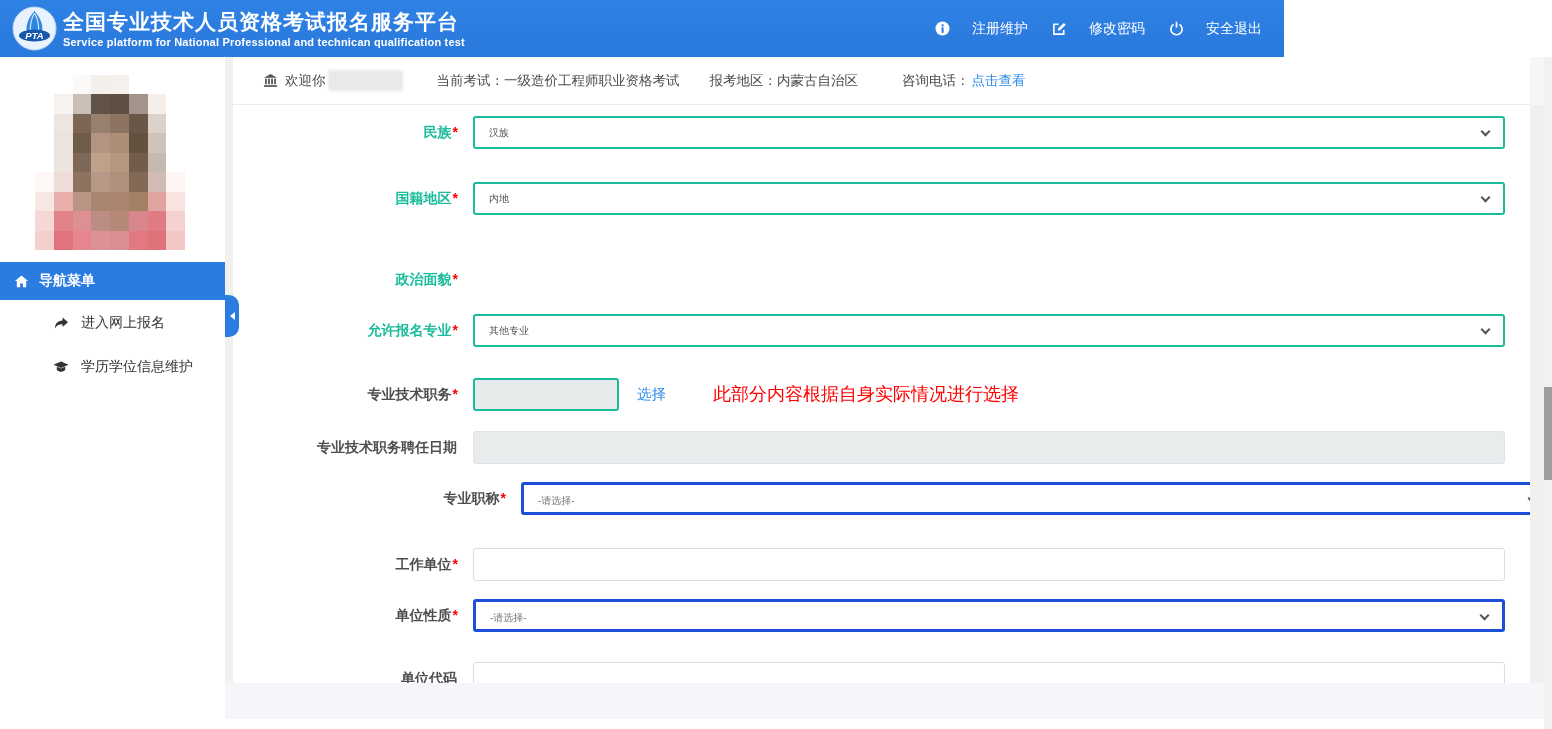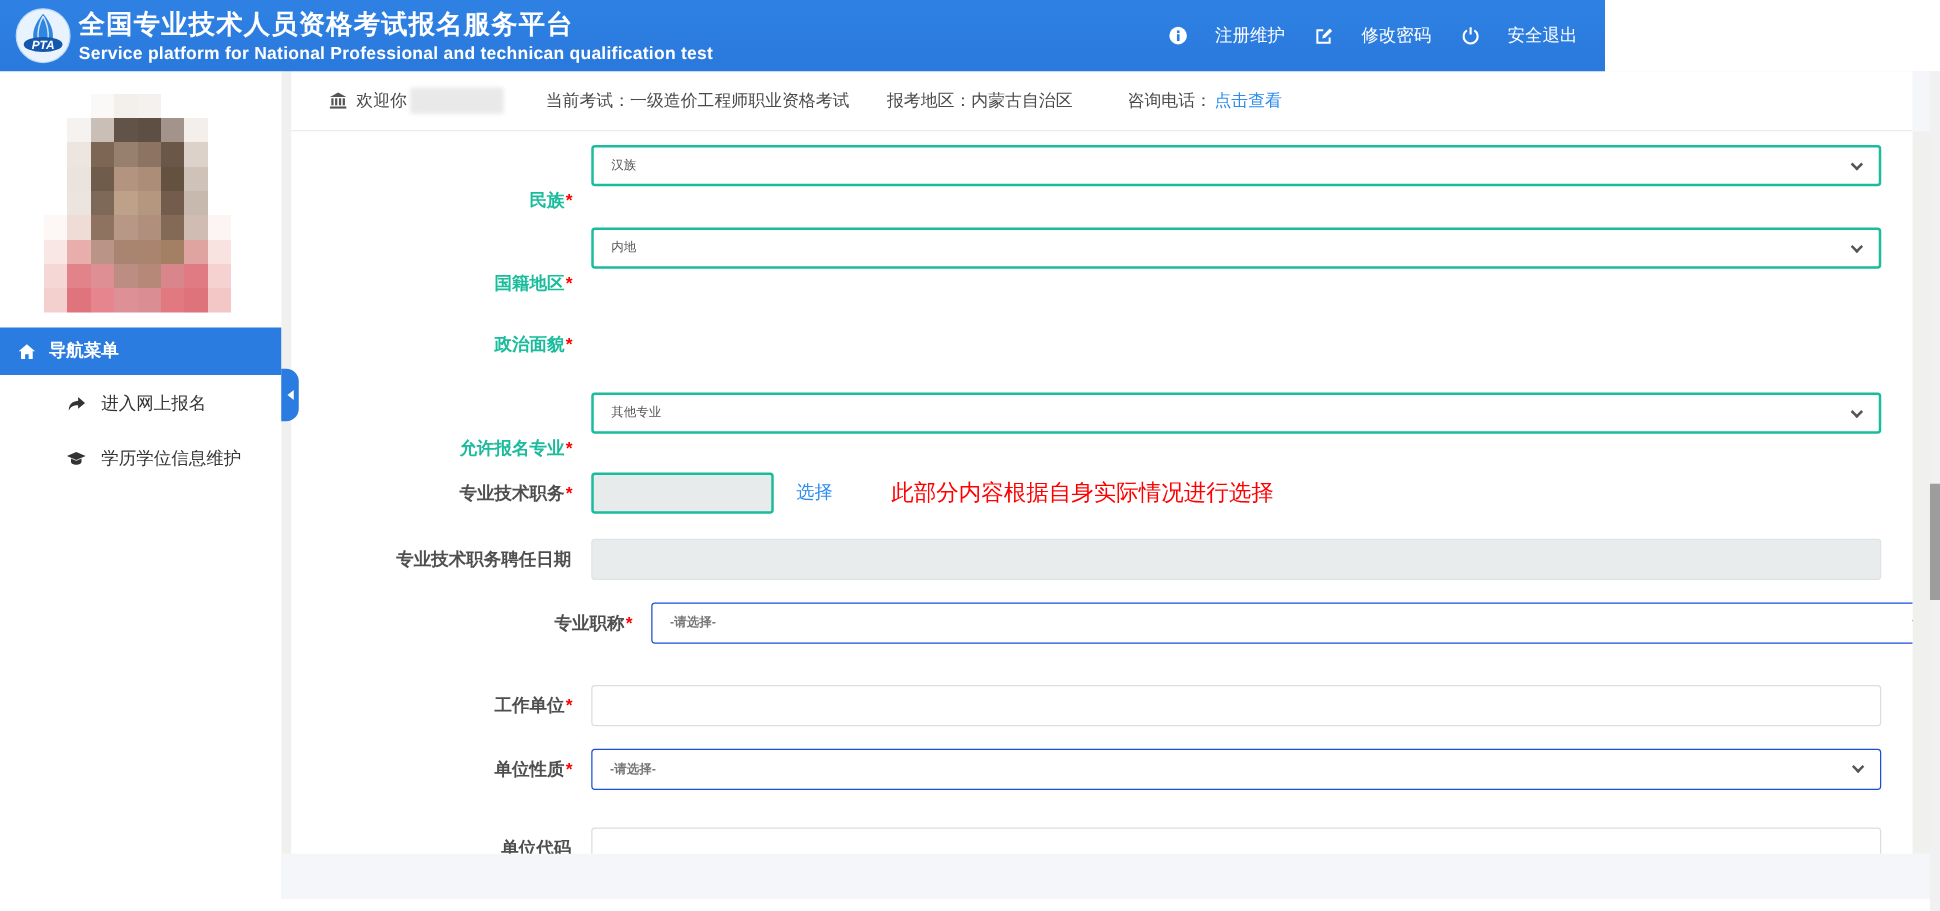--- a/index.html
+++ b/index.html
@@ -11,21 +11,21 @@
   .bg-right   { position:absolute; left:225px; top:57px; width:1327px; height:662px; background:#f0f0ef; }
   .bg-topright{ position:absolute; left:1530px; top:57px; width:22px; height:48px; background:#f4f6fa; }
   .bg-bottom  { position:absolute; left:225px; top:683px; width:1327px; height:36px; background:#f4f6f9; }
 
   
   .header { position:absolute; left:0; top:0; width:1284px; height:57px;
     background:linear-gradient(#2f81e4,#2a79dd); display:flex; align-items:center; z-index:30; }
   .logo { width:45px; height:45px; margin-left:12px; flex:0 0 auto; }
   .title-block { margin-left:6px; color:#fff; }
   .title { font-size:21px; font-weight:bold; letter-spacing:1px; line-height:24px; }
-  .subtitle { font-size:14px; font-weight:bold; letter-spacing:.2px; margin-top:2px; }
+  .subtitle { font-size:11px; font-weight:bold; letter-spacing:.2px; margin-top:2px; }
   .header-links { margin-left:auto; margin-right:22px; display:flex; align-items:center; gap:24px; }
   .hlink { display:flex; align-items:center; gap:22px; color:#fff; font-size:14px; cursor:pointer; }
   .hlink svg { width:15px; height:15px; display:block; }
 
   
   .sidebar { position:absolute; left:0; top:57px; width:225px; height:672px; background:#fff; z-index:20; }
   .photo { position:absolute; left:35px; top:18px; width:150px; height:175px; }
   .nav-head { position:absolute; left:0; top:205px; width:225px; height:38px; background:#2b7ce0;
     color:#fff; font-size:14px; font-weight:bold; display:flex; align-items:center; cursor:pointer; }
   .nav-head svg { width:15px; height:15px; margin:0 10px 0 14px; }
@@ -48,29 +48,29 @@
     filter:blur(1.5px); }
   .w-exam { margin-left:34px; }
   .w-region { margin-left:30px; }
   .w-phone { margin-left:44px; }
   .w-link { color:#2d8cf0; cursor:pointer; margin-left:2px; }
 
   
   .row { position:absolute; left:0; width:1297px; height:33px; }
   .lbl { position:absolute; left:0; top:0; width:225px; text-align:right; line-height:33px;
     font-size:14px; font-weight:bold; color:#4f4f4f; }
-  .row.teal .lbl { color:#1abc9c;margin-top:28px; }
+  .row.teal .lbl { color:#1abc9c; }
   .star { color:#ff0000; font-weight:bold; margin-left:1px; }
   .ctrl { position:absolute; left:240px; top:0; width:1032px; height:33px; background:#fff;
     border-radius:3px; font-size:10px; }
   .sel { cursor:pointer; }
   .sel .val { position:absolute; left:14px; top:0; line-height:31px; color:#555; }
   .sel-teal { border:2px solid #1abc9c; }
   .sel-teal .val { line-height:29px; }
-  .sel-gray { border:1px solid #1d4ed8;font-weight:bold; }
+  .sel-gray { border:3px solid #1d4ed8; }
   .sel-gray .val { color:#777; }
   .chev { position:absolute; right:14px; top:10px; width:7px; height:7px;
     border-right:2px solid #555; border-bottom:2px solid #555; transform:rotate(45deg); }
   .inp-gray { border:1px solid #dddddd; }
   .inp-disabled { background:#e9ecec; border:1px solid #dfe3e5; }
   .inp-small { width:146px; border:2px solid #1abc9c; background:#e8ebec; }
   .choose-link { position:absolute; left:404px; top:0; line-height:33px; font-size:14.5px;
     color:#2d8cf0; cursor:pointer; }
   .annotation { position:absolute; left:480px; top:0; line-height:33px; font-size:18px; color:#ff0000; }
 
@@ -246,21 +246,21 @@
     </div>
 
     <div class="row teal" style="top:125px;">
       <div class="lbl"><span>国籍地区</span><span class="star">*</span></div>
       <div class="ctrl sel sel-teal">
         <span class="val">内地</span>
         <span class="chev"></span>
       </div>
     </div>
 
-    <div class="row teal" style="top:174px;">
+    <div class="row teal" style="top:206px;">
       <div class="lbl"><span>政治面貌</span><span class="star">*</span></div>
     </div>
 
     <div class="row teal" style="top:257px;">
       <div class="lbl"><span>允许报名专业</span><span class="star">*</span></div>
       <div class="ctrl sel sel-teal">
         <span class="val">其他专业</span>
         <span class="chev"></span>
       </div>
     </div>

